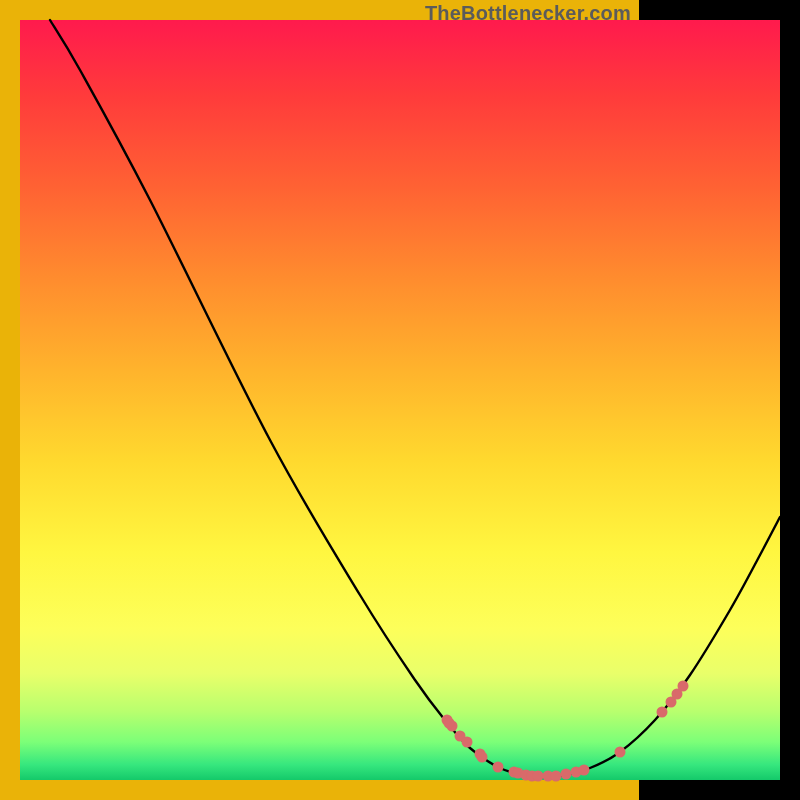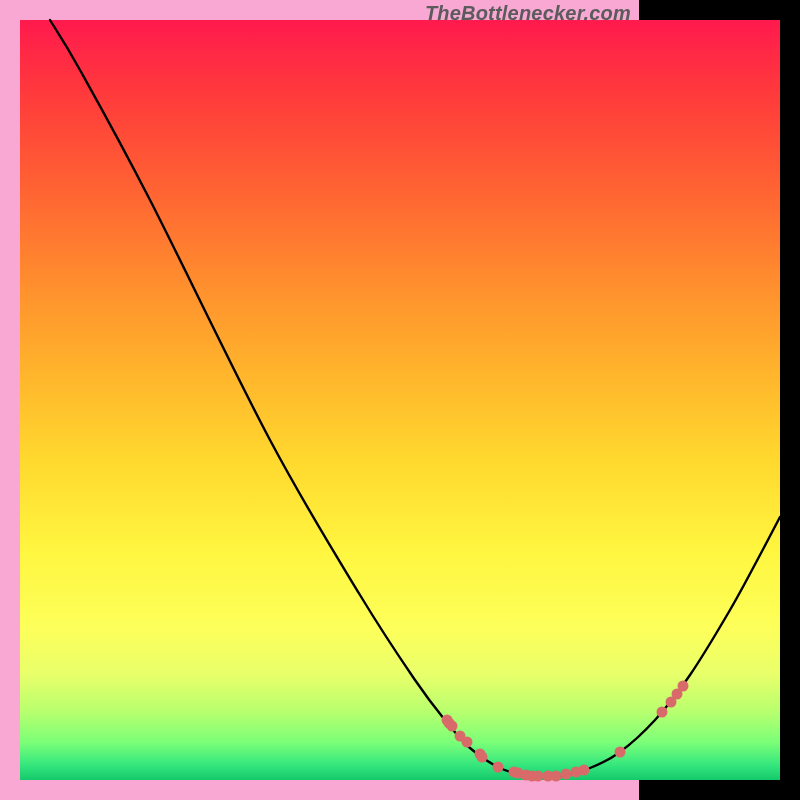--- a/index.html
+++ b/index.html
@@ -1,22 +1,21 @@
 <!DOCTYPE html>
 <html><head>
 <meta charset="utf-8">
 <style>
   * { margin: 0; padding: 0; box-sizing: border-box; }
   html, body { width: 800px; height: 800px; overflow: hidden; background: #000; }
   .frame {
     position: relative;
     width: 639px;
     height: 800px;
-    background: #f9a8d4;
-    font-style: italic;
+    background: #eab308;
   }
   .plot-area {
     position: absolute;
     left: 20px;
     top: 20px;
     width: 760px;
     height: 760px;
     background: linear-gradient(to bottom,
       #ff1a4d 0%,
       #ff3b3b 10%,

